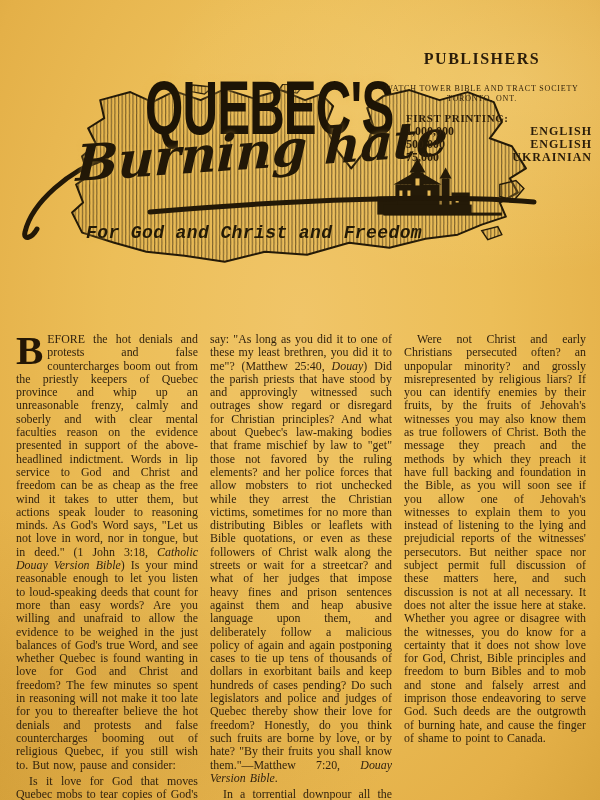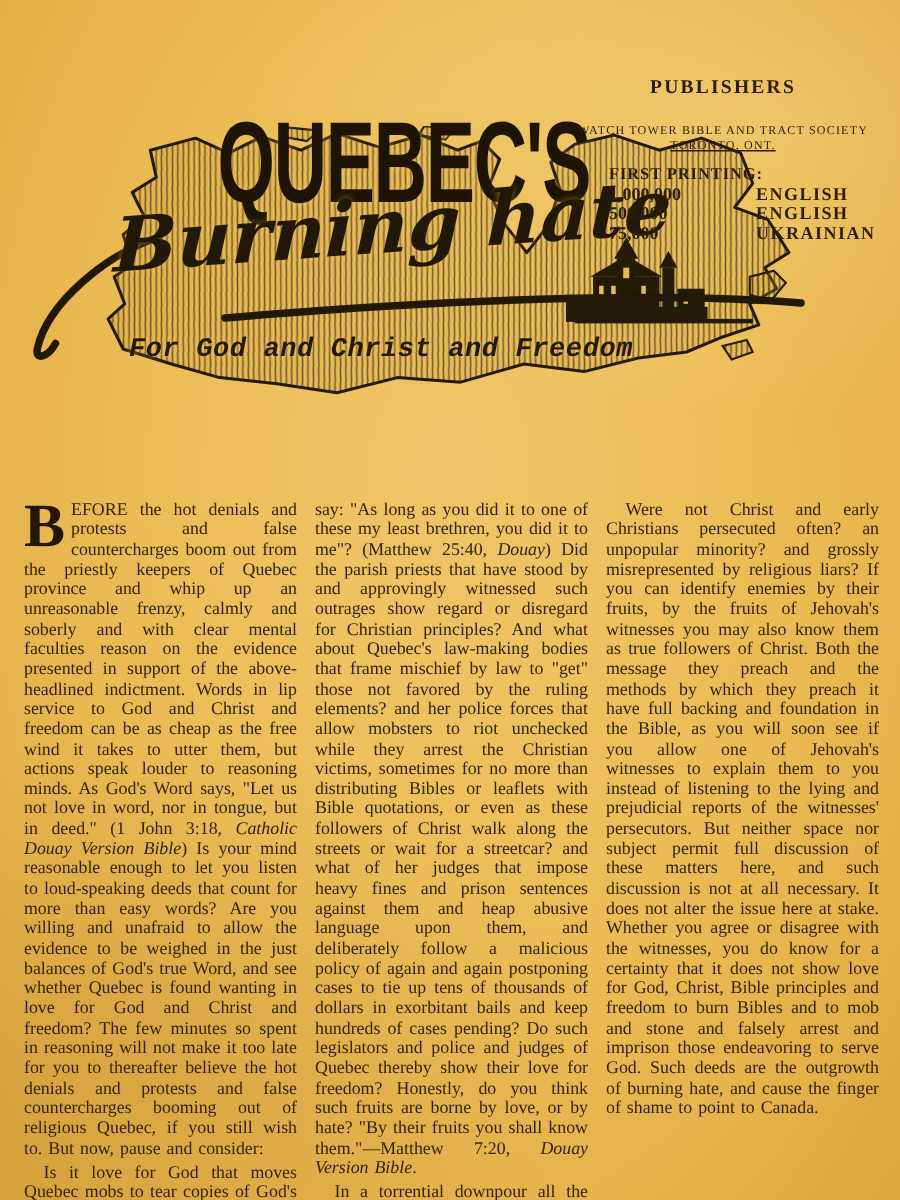--- a/index.html
+++ b/index.html
@@ -41,29 +41,29 @@
     color:#231a07;letter-spacing:.4px;white-space:nowrap;
     text-shadow:0 0 5px rgba(236,190,88,.7);
   }
   .tagline1{left:86px;top:223px;font-size:18px;}
   .tagline2{left:128px;top:246px;font-size:18px;}
   
   .publisher{
     position:absolute;right:8px;top:50px;width:220px;z-index:4;
     color:#2b1d0a;text-align:center;
   }
-  .pub-label{font-weight:700;font-size:13px;letter-spacing:1.5px;}
+  .pub-label{font-weight:700;font-size:16px;letter-spacing:1.5px;}
   .pub-society{font-size:8px;letter-spacing:.8px;margin-top:16px;text-transform:uppercase;}
-  .pub-city{font-size:8px;letter-spacing:.8px;margin-top:1px;text-transform:uppercase;text-decoration:underline;}
+  .pub-city{font-size:8px;letter-spacing:.8px;margin-top:1px;text-transform:uppercase;}
   .printing{margin-top:9px;text-align:left;padding-left:34px;}
   .printing-label{font-weight:700;font-size:11px;letter-spacing:.6px;}
   .printing-rows{margin-top:1px;}
   .printing-row{display:grid;grid-template-columns:86px auto;font-weight:700;font-size:12px;line-height:13px;}
   .printing-count{text-align:left;}
-  .printing-lang{padding-left:12px;letter-spacing:1px;}
+  .printing-lang{padding-left:12px;letter-spacing:1px;text-align:right;}
   
   .columns{
     position:absolute;left:16px;top:333px;width:572px;z-index:3;
     display:flex;gap:12px;color:#32230f;
   }
   .column{width:182px;text-align:justify;}
   .para{font-size:11.9px;line-height:13.3px;margin:0 0 3px 0;word-spacing:1px;}
   .para.indent{text-indent:13px;}
   .dropcap{
     float:left;font-weight:700;font-size:41px;line-height:33px;

